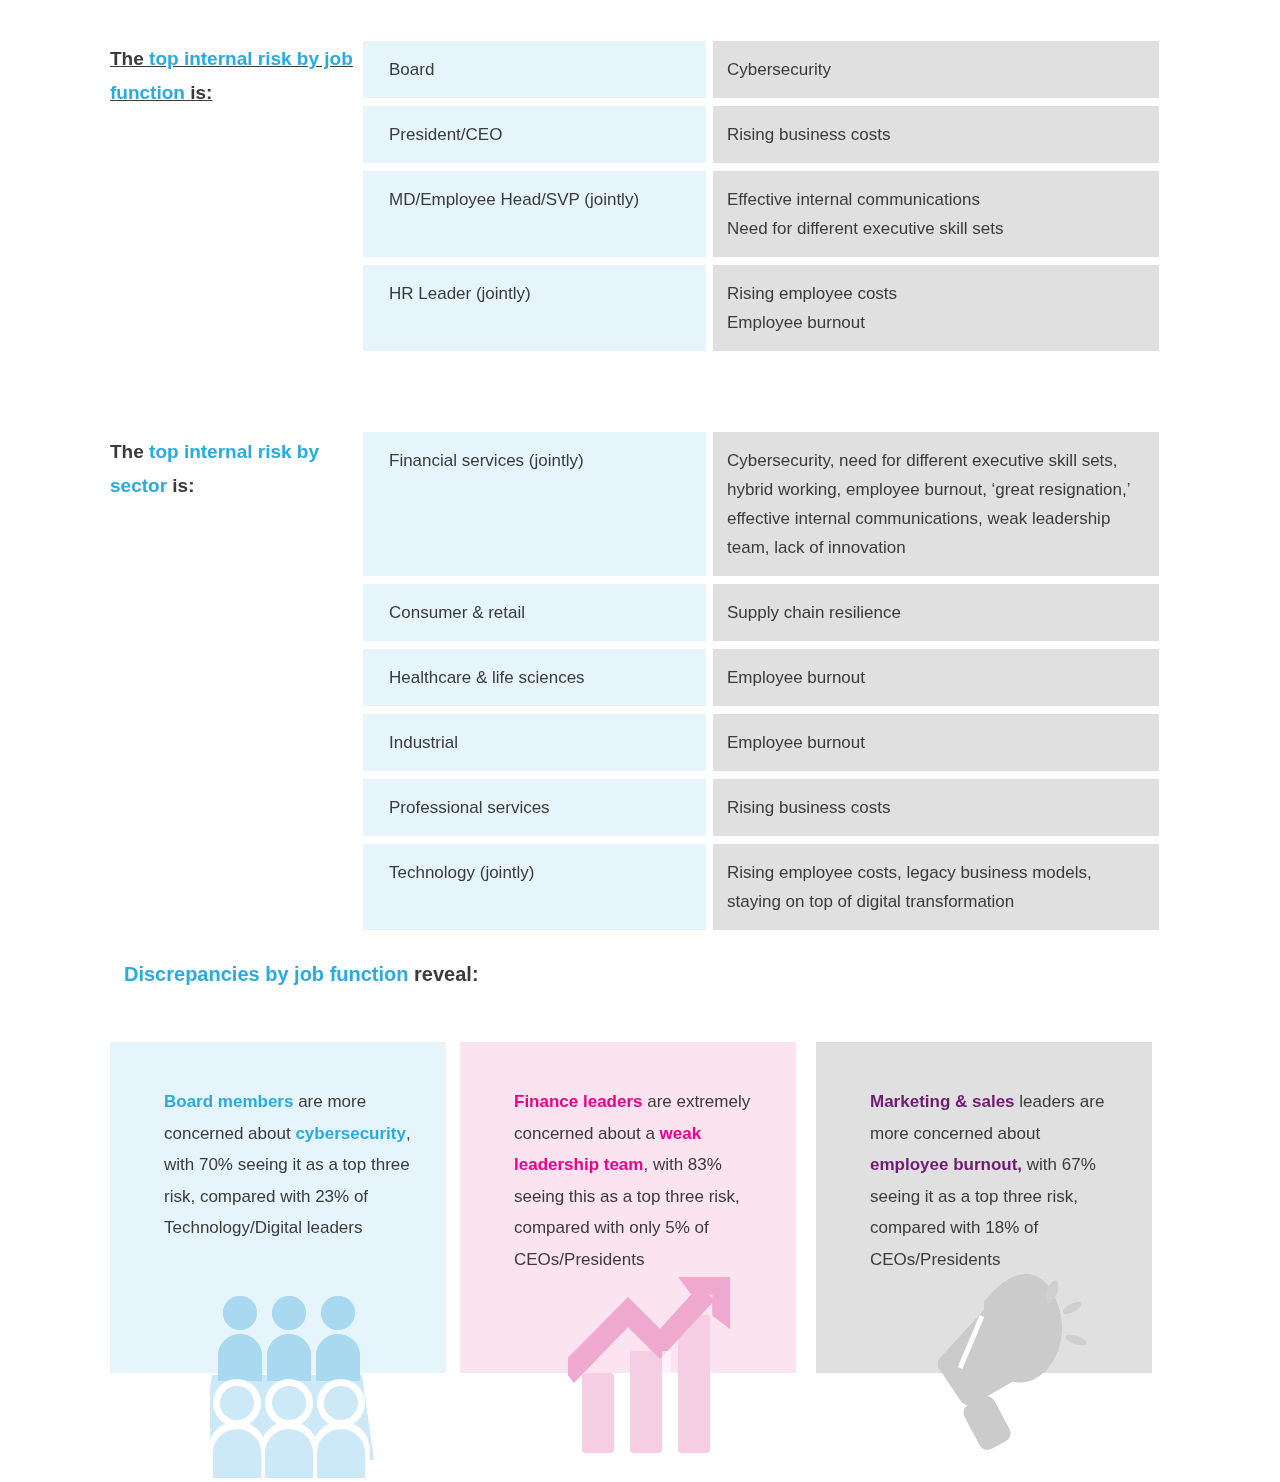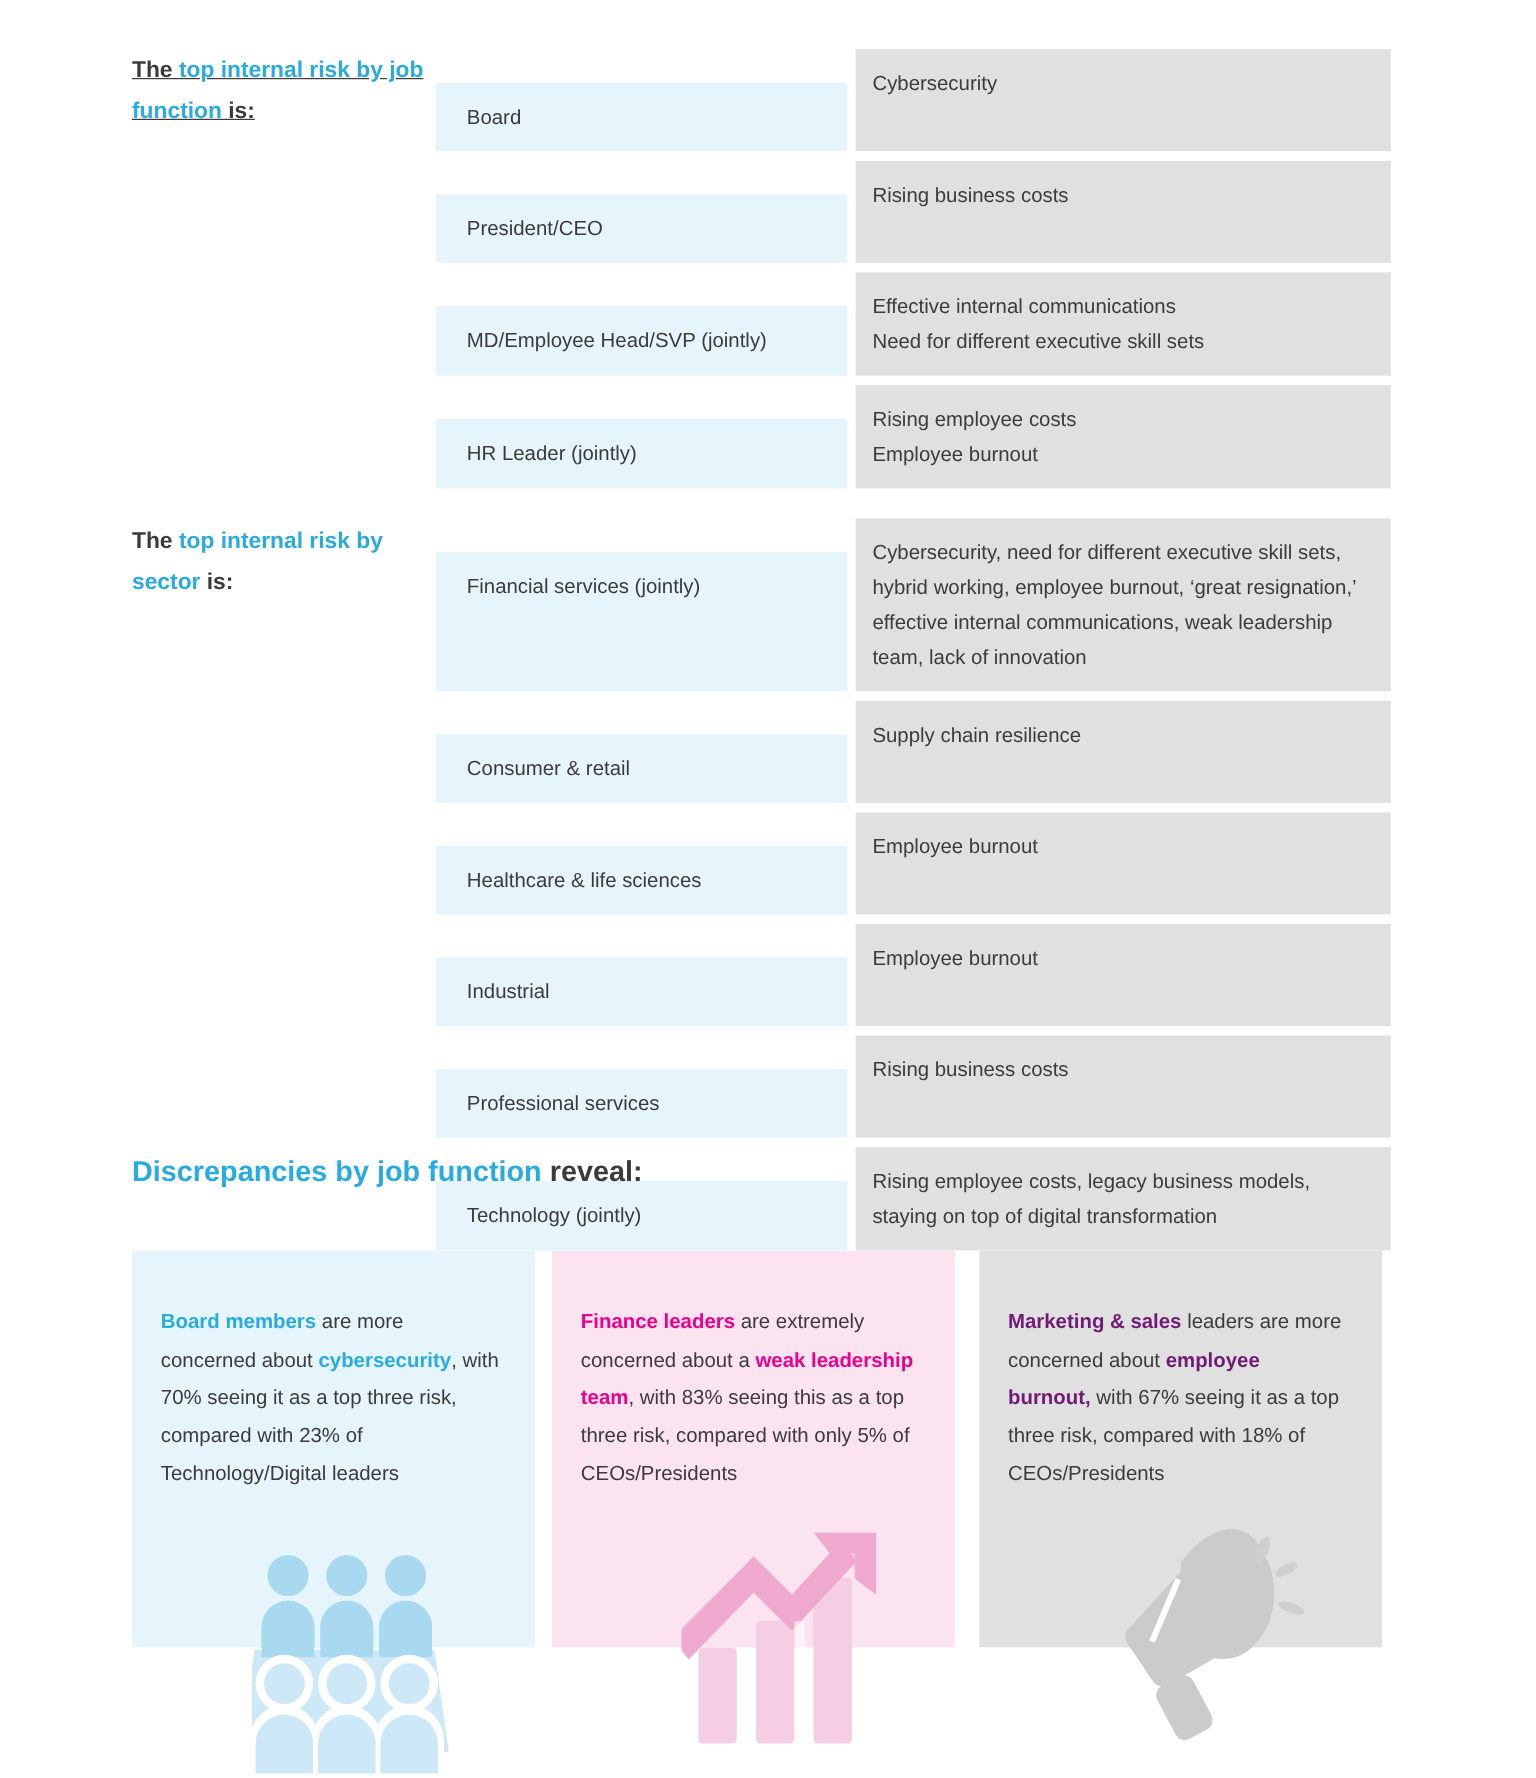--- a/index.html
+++ b/index.html
@@ -39,39 +39,38 @@
     width: 100%;
     margin-bottom: 8px;
   }
   .cell-left {
     width: 343px;
     background: #E6F4FB;
     padding: 14px 0 14px 26px;
     font-size: 17px;
     line-height: 29px;
     color: #3b3b3b;
-    margin-top: 28px;
   }
   .cell-spacer { width: 7px; }
   .cell-right {
     width: 446px;
     background: #E0E0E0;
     padding: 14px 22px 14px 14px;
     font-size: 17px;
     line-height: 29px;
     color: #3b3b3b;
   }
   .cell-right .line { display: block; }
 
   
   .discrepancies-heading {
     position: absolute;
-    left: 110px;
+    left: 124px;
     top: 963px;
-    font-size: 24px;
+    font-size: 20px;
     font-weight: bold;
     color: #3b3b3b;
     white-space: nowrap;
   }
   .discrepancies-heading .hl { color: #29ABE2; }
 
   
   .cards {
     position: absolute;
     left: 110px;
@@ -93,21 +92,21 @@
     width: 336px;
     height: 331px;
     overflow: hidden;
   }
   .card-bg {
     position: absolute;
     inset: 0;
   }
   .card-text {
     position: relative;
-    padding: 44px 30px 0 24px;
+    padding: 44px 30px 0 54px;
     font-size: 17px;
     line-height: 31.5px;
     color: #3b3b3b;
   }
   .icon-wrap {
     position: absolute;
     pointer-events: none;
   }
   .icon-inside {
     position: absolute;

